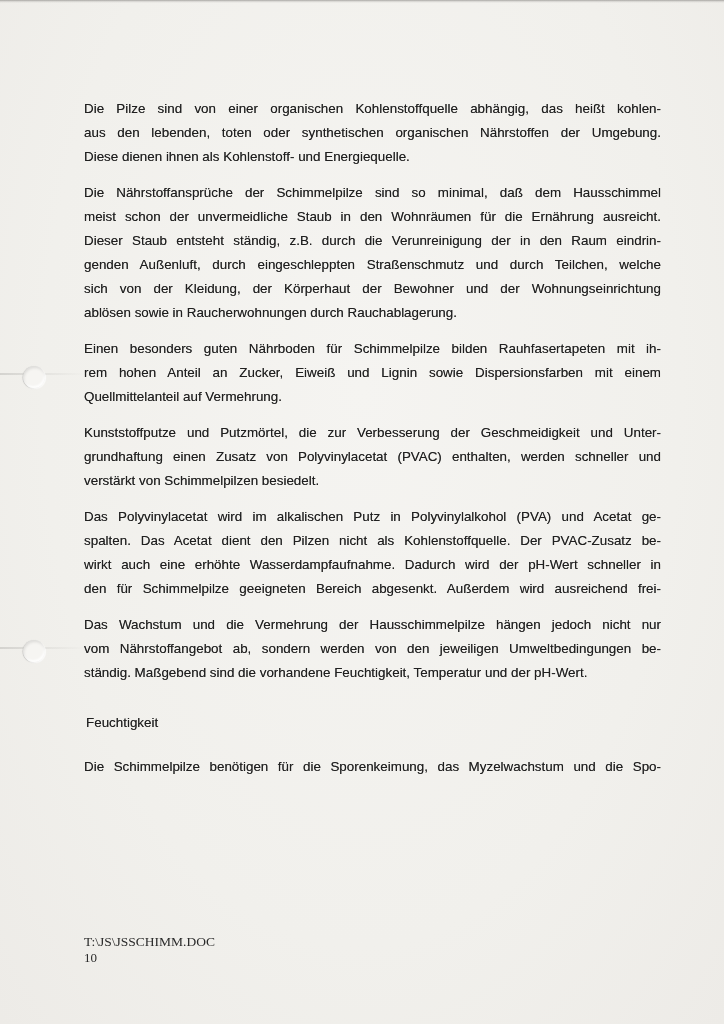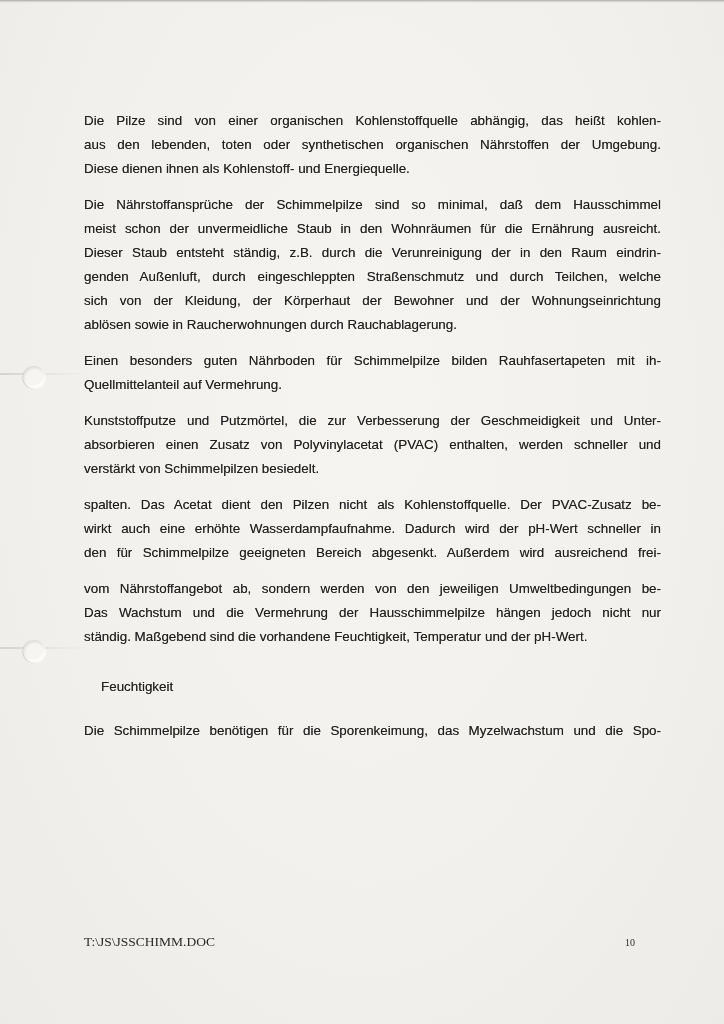--- a/index.html
+++ b/index.html
@@ -59,51 +59,52 @@
   .textflow {
     position: absolute;
     top: 97px;
     left: 84px;
     width: 577px;
     color: #202020;
     font-size: 13.4px;
     line-height: 24px;
     text-shadow: 0 0 0.3px rgba(20,20,20,0.55);
   }
-  .para { margin: 12px 0 12px 0; }
+  .para { margin: 0 0 12px 0; }
   .ln { white-space: nowrap; }
   .ln.j {
     text-align: justify;
     text-align-last: justify;
     text-justify: inter-word;
   }
   .heading {
-    margin: 26px 0 20px 17px;
+    margin: 26px 0 20px 2px;
   }
   .sub {
     font-size: 9.5px;
     vertical-align: -3px;
   }
 
   
   .footer {
     position: absolute;
     top: 934px;
     left: 84px;
     width: 577px;
     display: flex;
     justify-content: space-between;
     align-items: baseline;
     font-family: "Liberation Serif", serif;
     color: #2a2a2a;
     font-size: 13.5px;
+    flex-direction: column;
   }
   .footer .page-number {
     padding-right: 26px;
-    font-size: 10px;
+    font-size: 13px;
   }
 </style>
 </head>
 <body>
 
 <div class="page">
 
   <div class="scan-edge-top"></div>
   <div class="crease c1"></div>
   <div class="crease c2"></div>
@@ -122,38 +123,40 @@
       <div class="ln j">Die Nährstoffansprüche der Schimmelpilze sind so minimal, daß dem Hausschimmel</div>
       <div class="ln j">meist schon der unvermeidliche Staub in den Wohnräumen für die Ernährung ausreicht.</div>
       <div class="ln j">Dieser Staub entsteht ständig, z.B. durch die Verunreinigung der in den Raum eindrin-</div>
       <div class="ln j">genden Außenluft, durch eingeschleppten Straßenschmutz und durch Teilchen, welche</div>
       <div class="ln j">sich von der Kleidung, der Körperhaut der Bewohner und der Wohnungseinrichtung</div>
       <div class="ln">ablösen sowie in Raucherwohnungen durch Rauchablagerung.</div>
     </div>
 
     <div class="para">
       <div class="ln j">Einen besonders guten Nährboden für Schimmelpilze bilden Rauhfasertapeten mit ih-</div>
+      <div class="ln j">rem hohen Anteil an Zucker, Eiweiß und Lignin sowie Dispersionsfarben mit einem</div>
       <div class="ln">Quellmittelanteil auf Vermehrung.</div>
     </div>
 
     <div class="para">
       <div class="ln j">Kunststoffputze und Putzmörtel, die zur Verbesserung der Geschmeidigkeit und Unter-</div>
-      <div class="ln j">absorbieren einen Zusatz von Polyvinylacetat (PVAC) enthalten, werden schneller und</div>
+      <div class="ln j">grundhaftung einen Zusatz von Polyvinylacetat (PVAC) enthalten, werden schneller und</div>
       <div class="ln">verstärkt von Schimmelpilzen besiedelt.</div>
     </div>
 
     <div class="para">
+      <div class="ln j">Das Polyvinylacetat wird im alkalischen Putz in Polyvinylalkohol (PVA) und Acetat ge-</div>
       <div class="ln j">spalten. Das Acetat dient den Pilzen nicht als Kohlenstoffquelle. Der PVAC-Zusatz be-</div>
       <div class="ln j">wirkt auch eine erhöhte Wasserdampfaufnahme. Dadurch wird der pH-Wert schneller in</div>
       <div class="ln j">den für Schimmelpilze geeigneten Bereich abgesenkt. Außerdem wird ausreichend frei-</div>
     </div>
 
     <div class="para">
+      <div class="ln j">Das Wachstum und die Vermehrung der Hausschimmelpilze hängen jedoch nicht nur</div>
       <div class="ln j">vom Nährstoffangebot ab, sondern werden von den jeweiligen Umweltbedingungen be-</div>
-      <div class="ln j">Das Wachstum und die Vermehrung der Hausschimmelpilze hängen jedoch nicht nur</div>
       <div class="ln">ständig. Maßgebend sind die vorhandene Feuchtigkeit, Temperatur und der pH-Wert.</div>
     </div>
 
     <div class="heading ln">Feuchtigkeit</div>
 
     <div class="para">
       <div class="ln j">Die Schimmelpilze benötigen für die Sporenkeimung, das Myzelwachstum und die Spo-</div>
     </div>
 
   </div>

